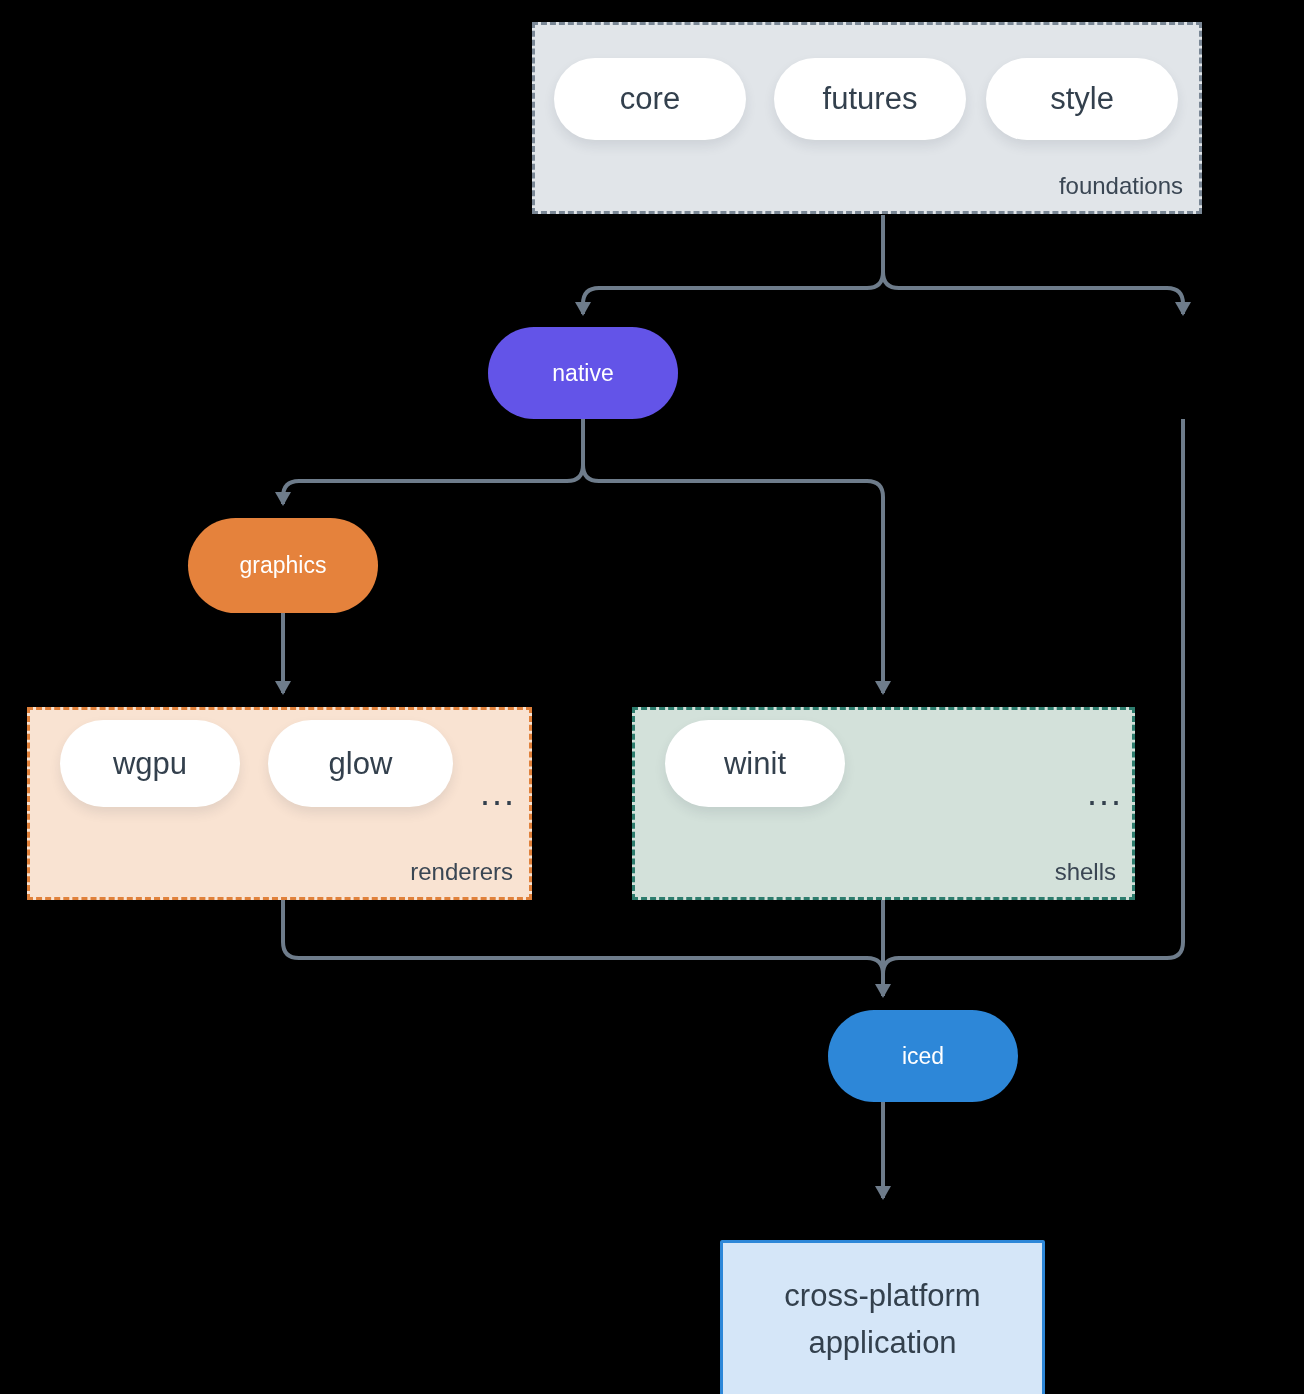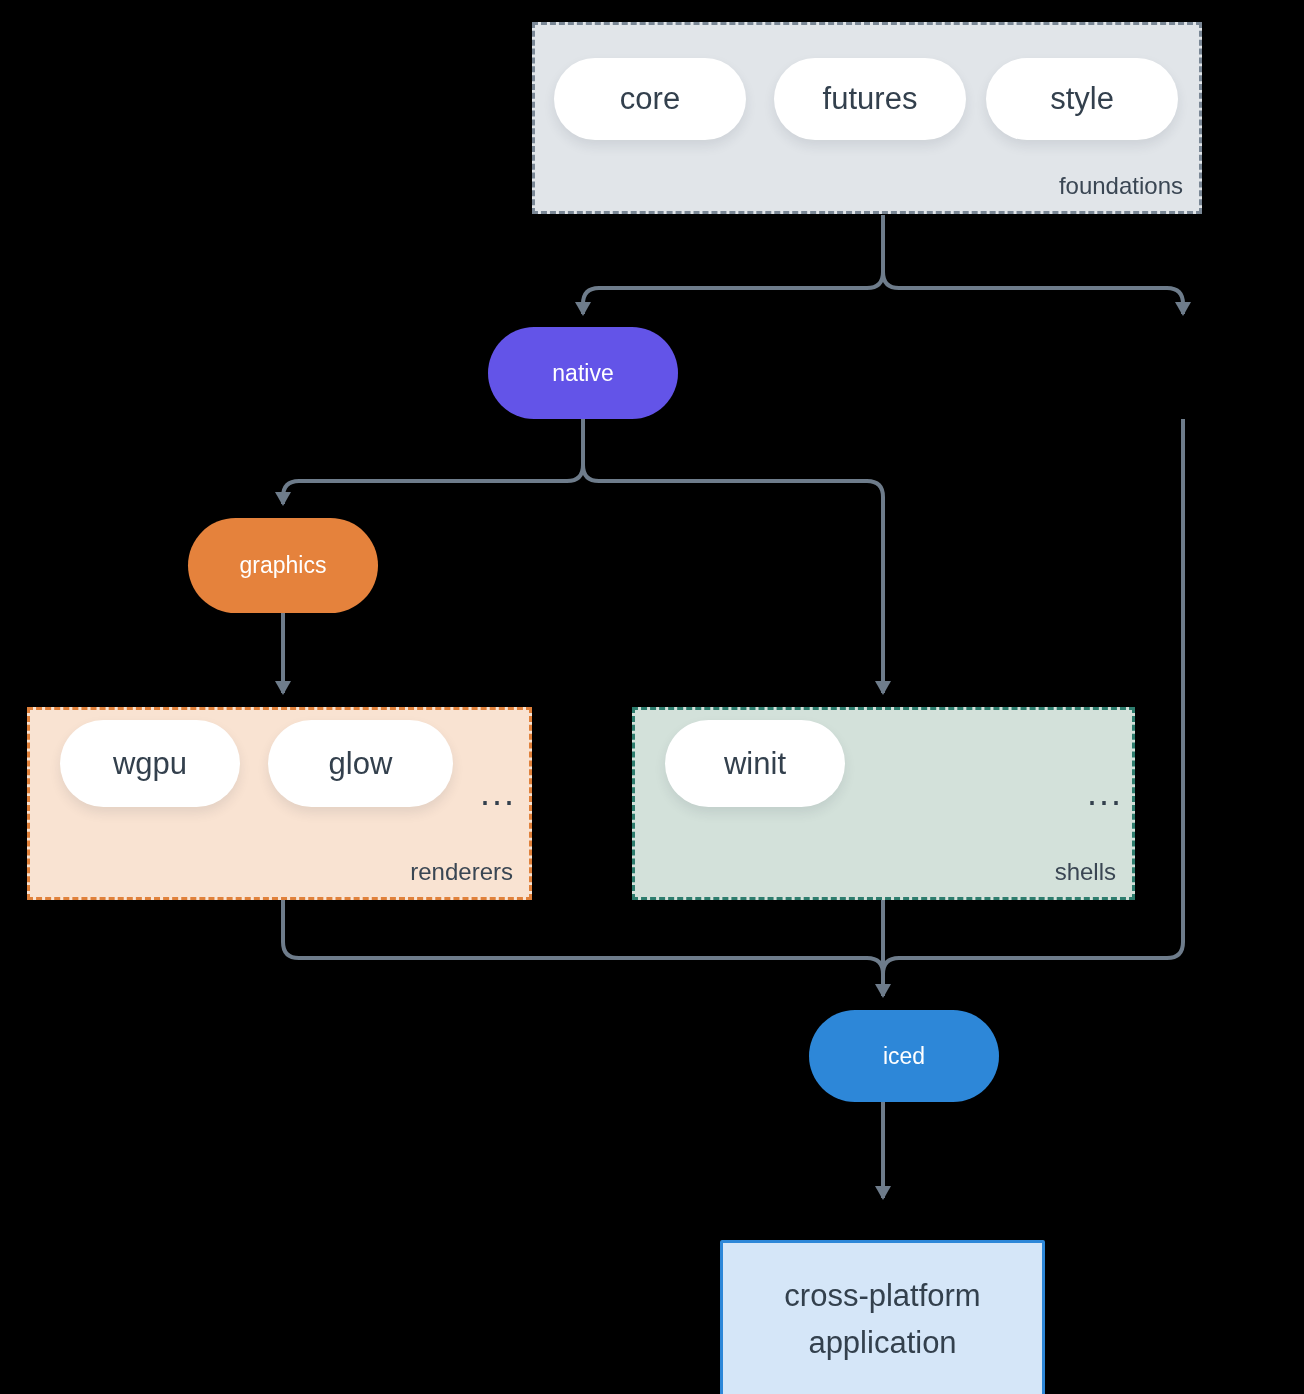--- a/index.html
+++ b/index.html
@@ -39,21 +39,21 @@
   .g-pill{top:10px;height:87px;}
   .r-wgpu{left:30px;width:180px;} .r-glow{left:238px;width:185px;}
   .s-winit{left:30px;width:180px;} .s-glutin{left:240px;width:190px;}
   .ellipsis{position:absolute;top:62px;font-size:36px;color:var(--pill-text);letter-spacing:2px;}
   .r-more{left:450px;} .s-more{left:452px;}
   .node{position:absolute;display:flex;align-items:center;justify-content:center;
     border-radius:999px;color:#ffffff;font-size:23px;}
   .n-native{left:488px;top:327px;width:190px;height:92px;background:var(--purple);}
   .n-web{left:1088px;top:327px;width:190px;height:92px;background:var(--purple);}
   .n-graphics{left:188px;top:518px;width:190px;height:95px;background:var(--orange);}
-  .n-iced{left:809px;top:1010px;width:190px;height:92px;background:var(--blue);}
+  .n-iced{left:828px;top:1010px;width:190px;height:92px;background:var(--blue);}
   .appbox{
     position:absolute;left:720px;top:1212px;width:325px;height:158px;
     background:var(--app-fill);border:3px solid var(--blue);border-radius:2px;
     display:flex;align-items:center;justify-content:center;text-align:center;
     font-size:31px;line-height:47px;color:var(--pill-text);padding:0 40px;margin-top:28px;
   }
 </style>
 </head>
 <body>
 

